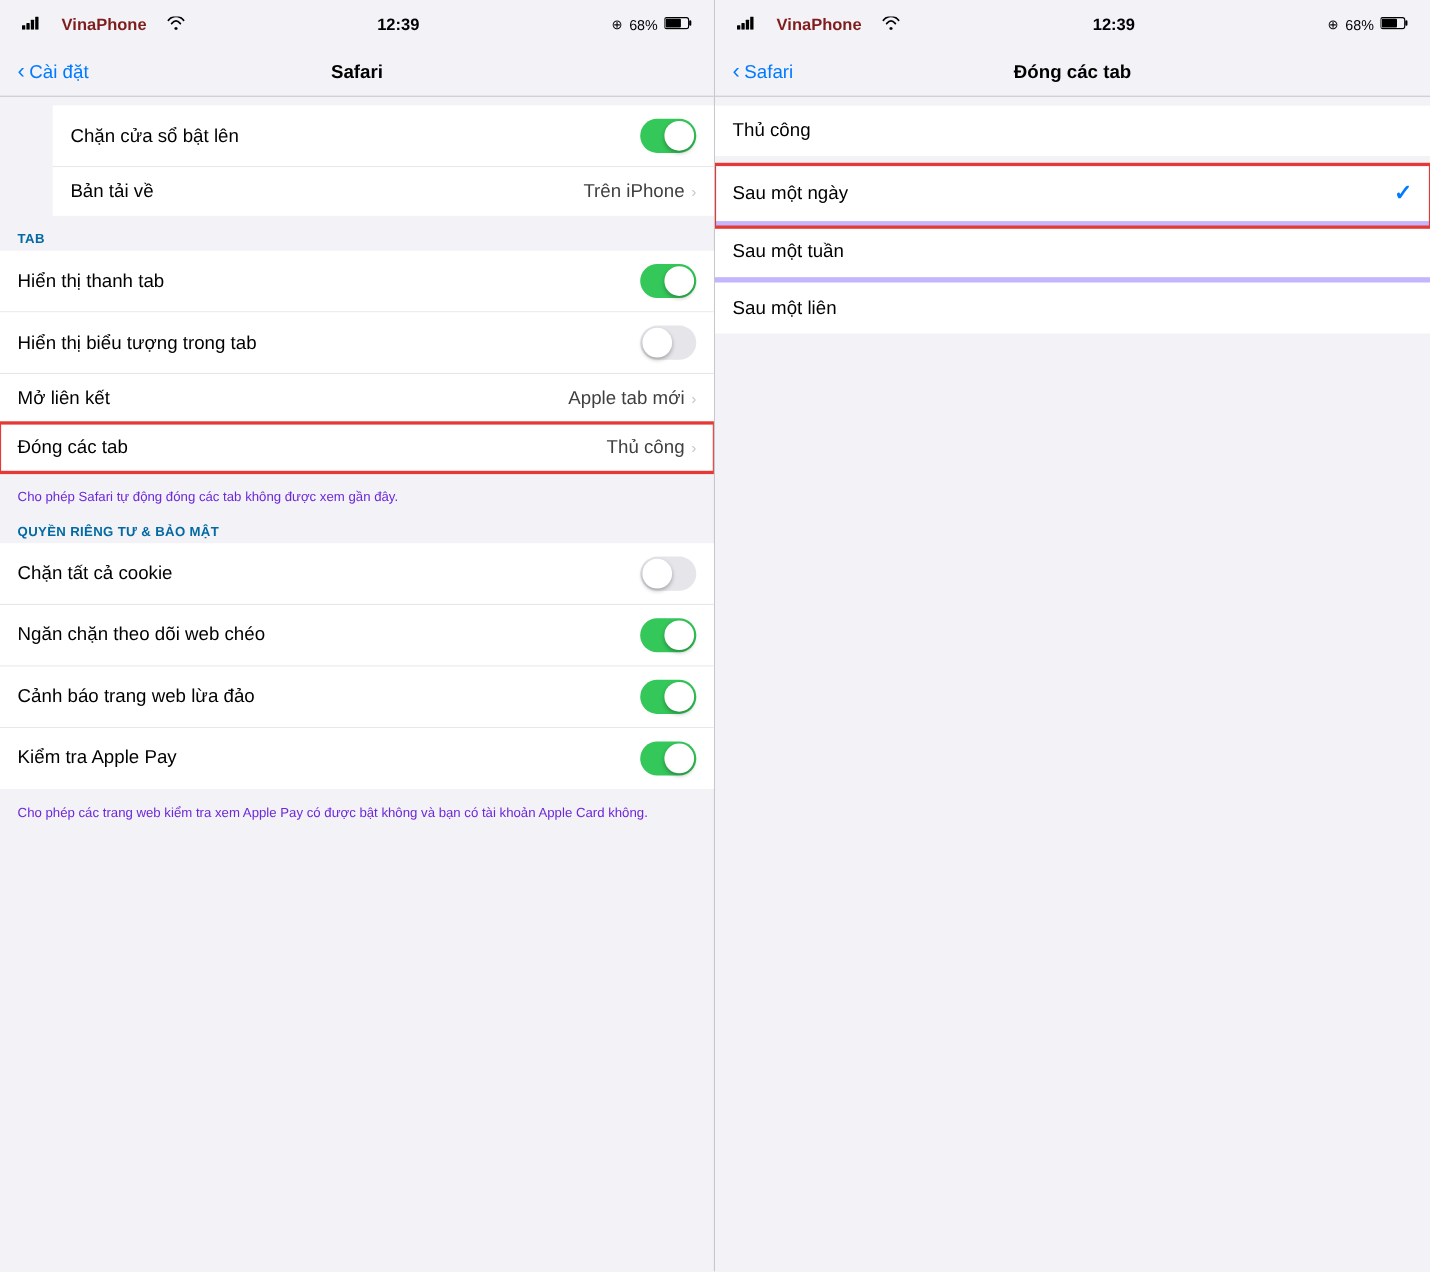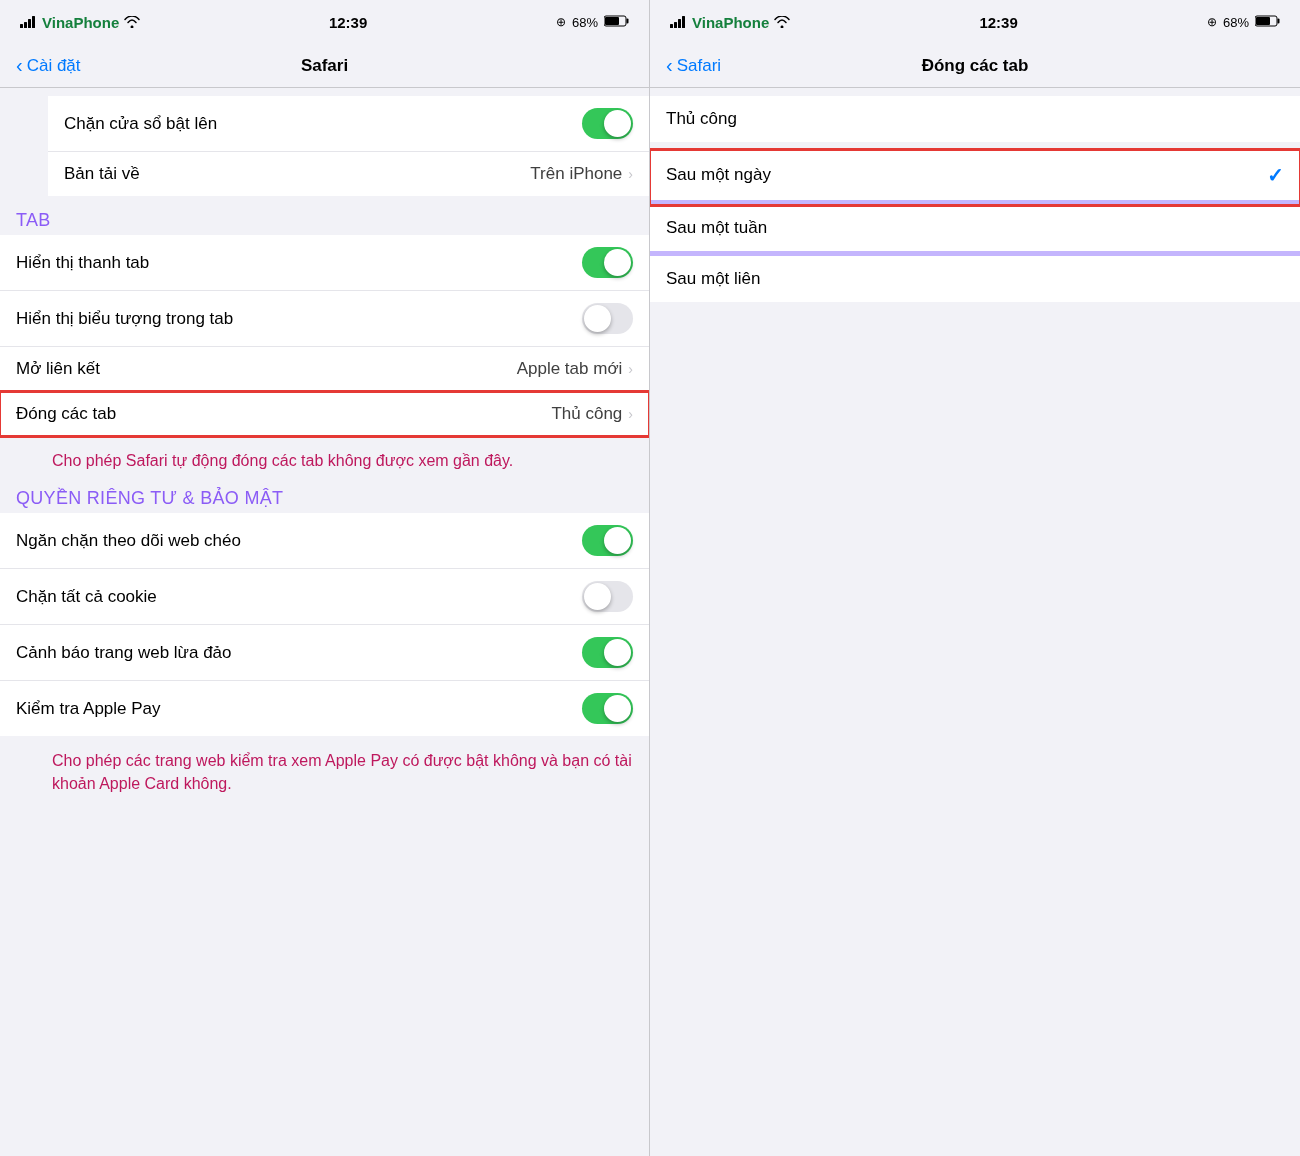--- a/index.html
+++ b/index.html
@@ -28,24 +28,24 @@
       background: #f2f2f7;
       display: flex;
       align-items: center;
       justify-content: space-between;
       padding: 0 20px;
       flex-shrink: 0;
     }
     .status-bar-left {
       font-size: 15px;
       font-weight: 600;
-      color: #15803d;
-      display: flex;
-      align-items: center;
-      gap: 5px;
+      color: #7f1d1d;
+      display: flex;
+      align-items: center;
+      gap: 19px;
     }
     .status-bar-center {
       font-size: 15px;
       font-weight: 600;
       color: #000;
     }
     .status-bar-right {
       font-size: 13px;
       color: #000;
       display: flex;
@@ -83,25 +83,25 @@
 
     
     .settings-content {
       flex: 1;
       overflow-y: auto;
       padding-top: 8px;
     }
 
     .section-header {
       padding: 6px 16px 4px 16px;
-      font-size: 18px;
-      color: #8b5cf6;
+      font-size: 12px;
+      color: #0369a1;
       text-transform: uppercase;
       letter-spacing: 0.3px;
-      font-weight: 400;
+      font-weight: 700;
     }
 
     .settings-group {
       background: #fff;
       margin: 0 0 8px 0;
     }
 
     .settings-row {
       display: flex;
       align-items: center;
@@ -165,24 +165,23 @@
     }
     .toggle.on .toggle-knob {
       left: 22px;
     }
     .toggle.off .toggle-knob {
       left: 2px;
     }
 
     .section-footer {
       padding: 6px 16px 10px 16px;
-      font-size: 16px;
-      color: #be185d;
+      font-size: 12px;
+      color: #6d28d9;
       line-height: 1.4;
-      margin-left: 36px;
     }
 
     
     .right-panel {
       width: 650px;
       height: 1156px;
       background: #f2f2f7;
       display: flex;
       flex-direction: column;
       overflow: hidden;
@@ -316,28 +315,28 @@
         <span class="chevron">›</span>
       </div>
     </div>
 
     <div class="section-footer">Cho phép Safari tự động đóng các tab không được xem gần đây.</div>
 
     <div class="section-header">QUYỀN RIÊNG TƯ &amp; BẢO MẬT</div>
 
     <div class="settings-group">
       <div class="settings-row">
+        <span class="row-label">Chặn tất cả cookie</span>
+        <div class="toggle off">
+          <div class="toggle-knob"></div>
+        </div>
+      </div>
+      <div class="settings-row">
         <span class="row-label">Ngăn chặn theo dõi web chéo</span>
         <div class="toggle on">
-          <div class="toggle-knob"></div>
-        </div>
-      </div>
-      <div class="settings-row">
-        <span class="row-label">Chặn tất cả cookie</span>
-        <div class="toggle off">
           <div class="toggle-knob"></div>
         </div>
       </div>
       <div class="settings-row">
         <span class="row-label">Cảnh báo trang web lừa đảo</span>
         <div class="toggle on">
           <div class="toggle-knob"></div>
         </div>
       </div>
       <div class="settings-row">

